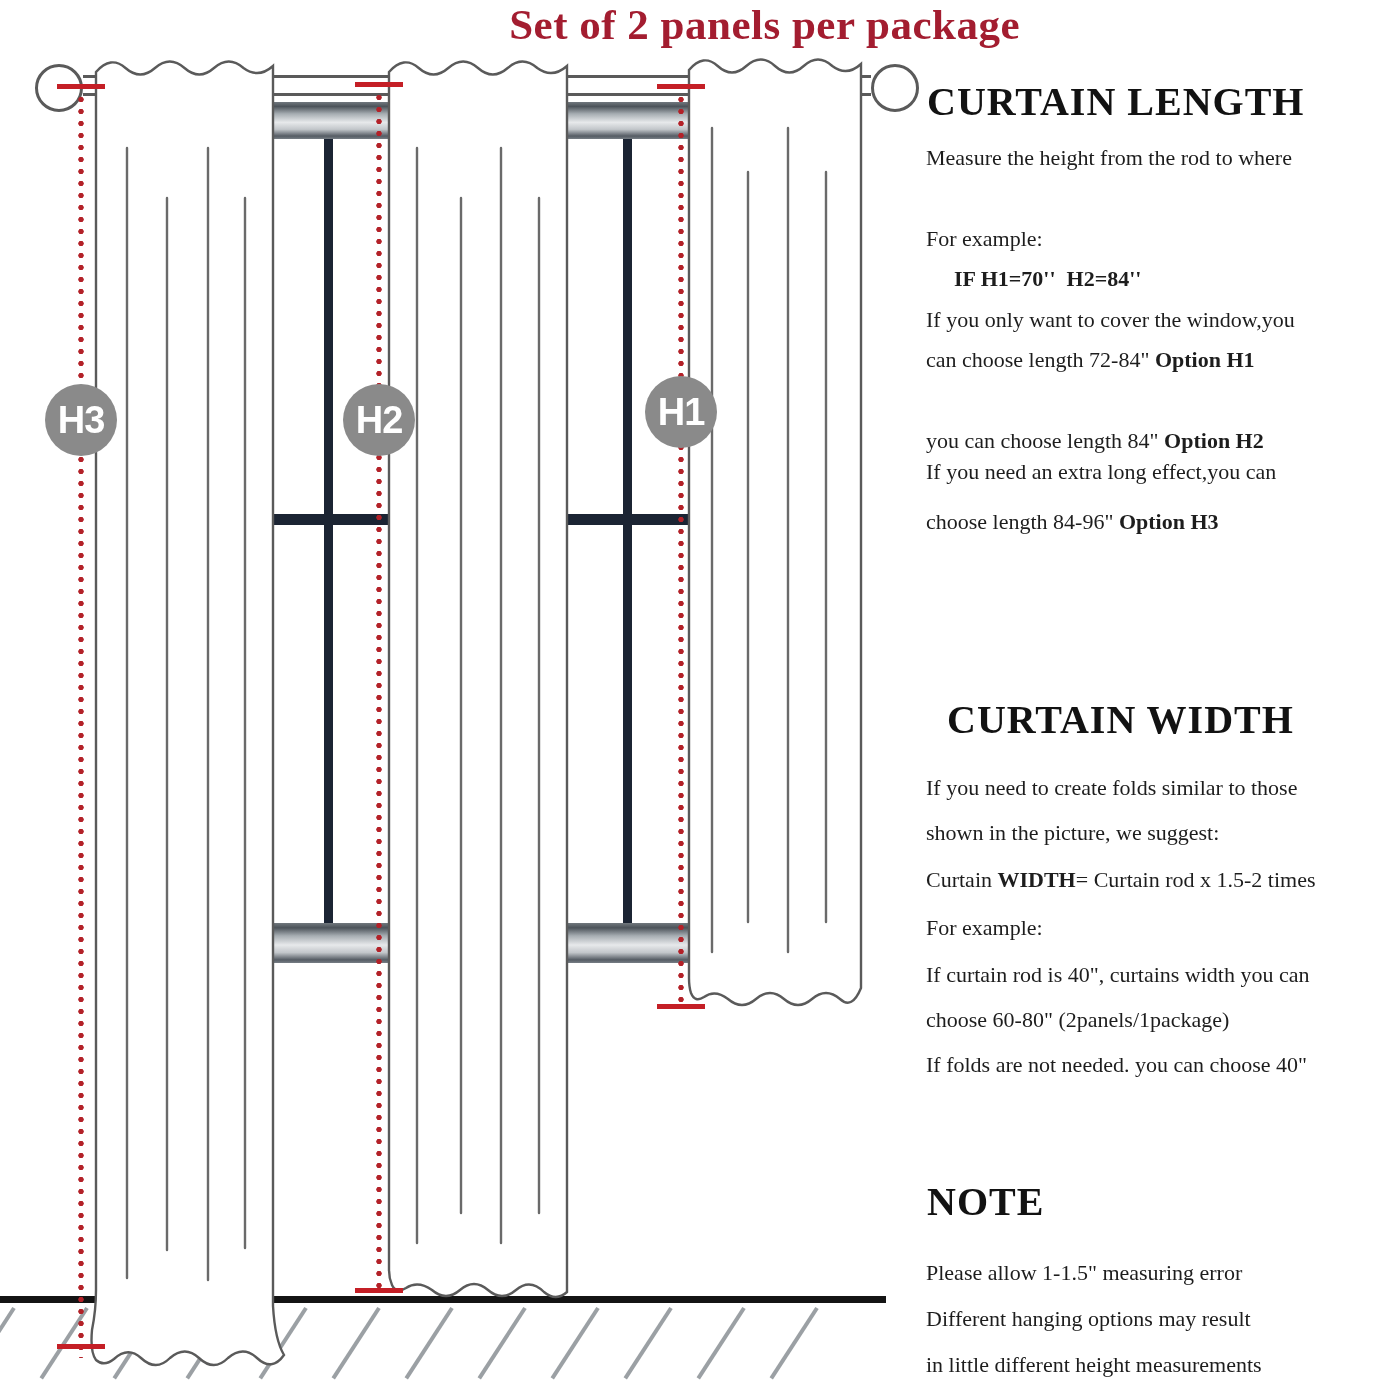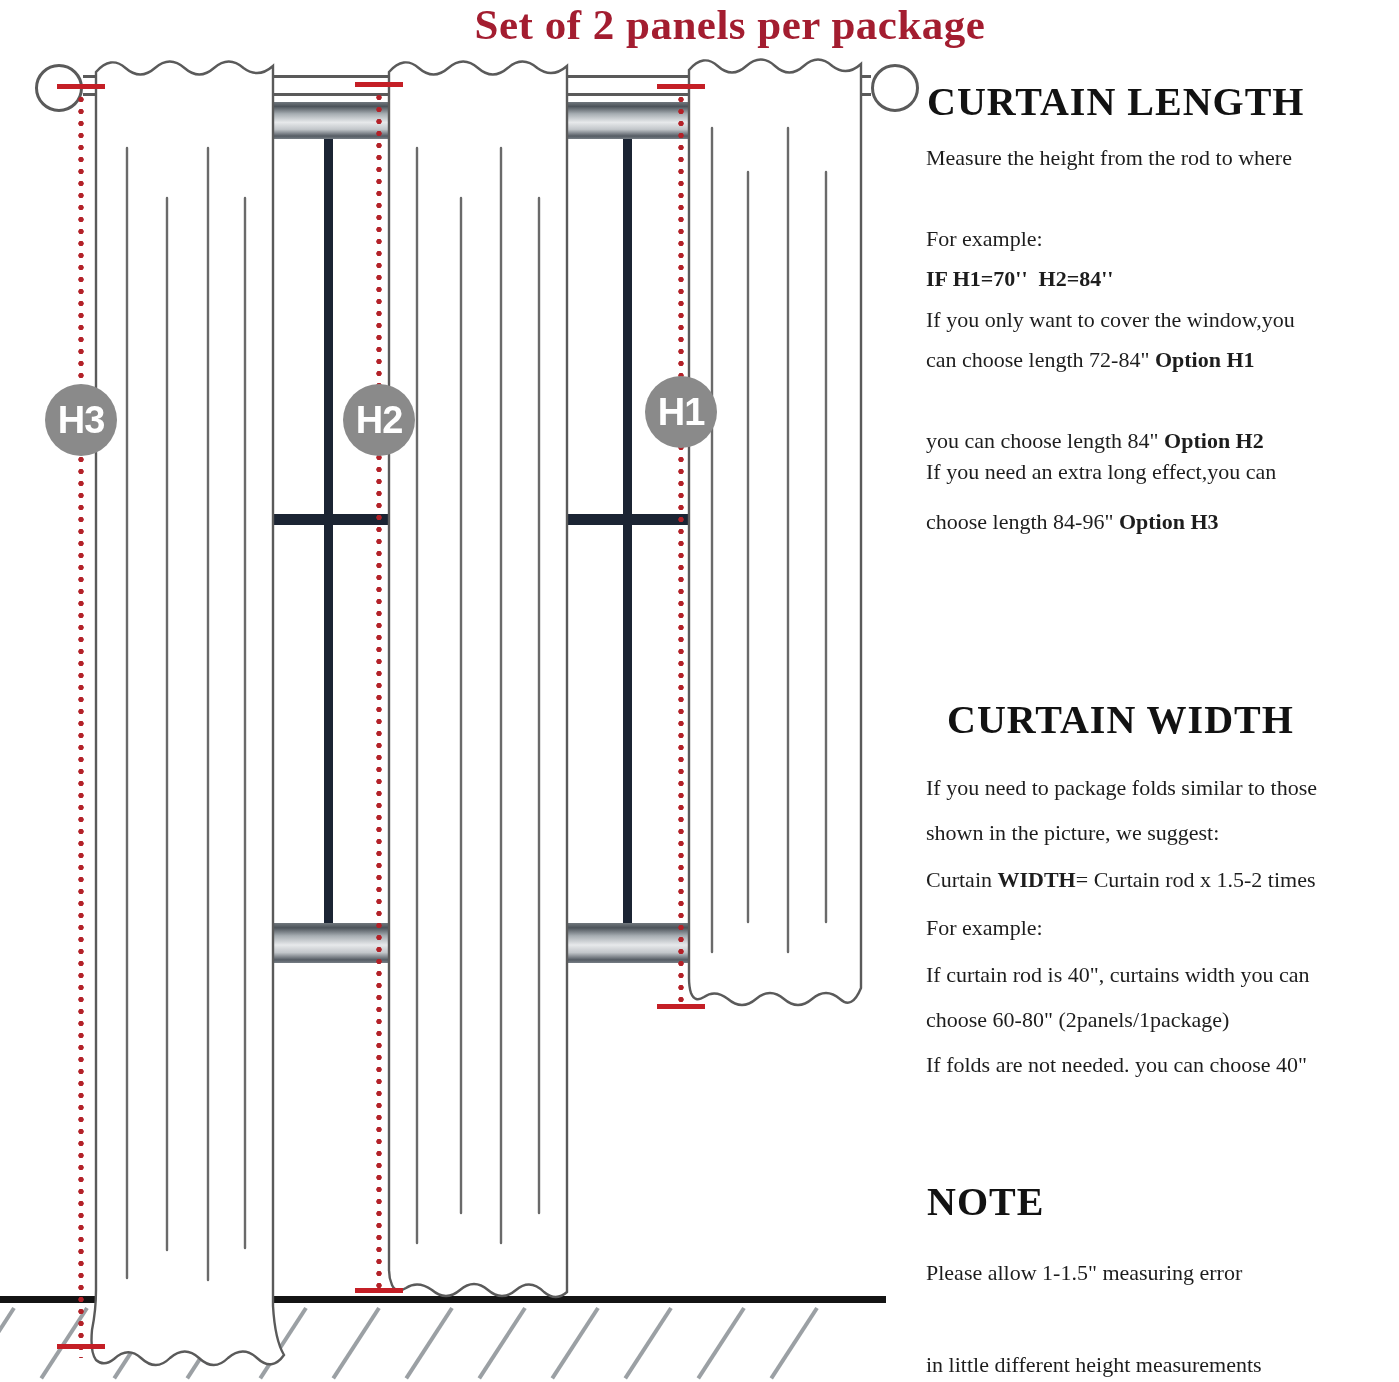--- a/index.html
+++ b/index.html
@@ -1,18 +1,18 @@
 <!DOCTYPE html>
 <html><head>
 <meta charset="utf-8">
 <style>
   html,body{margin:0;padding:0}
   body{width:1399px;height:1382px;background:#fff;overflow:hidden;font-family:"Liberation Serif",serif}
   #stage{position:relative;width:1399px;height:1382px;background:#fff}
-  .title{position:absolute;left:440px;top:0;width:580px;text-align:center;
+  .title{position:absolute;left:440px;top:0;width:580px;text-align:right;
          font-family:"Liberation Serif",serif;font-weight:bold;font-size:43px;color:#a31d30;letter-spacing:.5px;z-index:4}
   .heading{position:absolute;left:927px;font-family:"Liberation Serif",serif;font-weight:bold;font-size:40px;
            color:#121212;letter-spacing:1px;white-space:pre;z-index:4}
   .line{position:absolute;left:926px;font-family:"Liberation Serif",serif;font-size:22px;line-height:32px;
         color:#1d1d1d;white-space:pre;z-index:4}
   .line .b{font-weight:bold}
   .finial{position:absolute;width:48px;height:48px;border:3px solid #5a5a5a;border-radius:50%;
           background:#fff;box-sizing:border-box;z-index:0}
   .rodline{position:absolute;height:3px;background:#5a5a5a;z-index:0}
   .metal{position:absolute;z-index:0;
@@ -87,30 +87,31 @@
     <div class="dots" style="left: 376px; top: 94px; height: 1194px;"></div>
     <div class="tick" style="left: 355px; top: 1288px;"></div>
     <div class="badge" style="left: 343px; top: 384px;">H2</div>
     <div class="tick" style="left: 657px; top: 84px;"></div>
     <div class="dots" style="left: 678px; top: 96px; height: 908px;"></div>
     <div class="tick" style="left: 657px; top: 1004px;"></div>
     <div class="badge" style="left: 645px; top: 376px; text-align: right;">H1</div>
     <div class="heading" style="top: 78px;">CURTAIN LENGTH</div>
     <div class="line" style="top: 142px;"><span>Measure the height from the rod to where</span></div>
     <div class="line" style="top: 223px;"><span>For example:</span></div>
-    <div class="line" style="top: 263px;"><span class="b">IF H1=70''  H2=84''</span></div>
+    <div class="line" style="top: 263px; margin-left: 28px;"><span class="b">IF H1=70''  H2=84''</span></div>
     <div class="line" style="top: 304px;"><span>If you only want to cover the window,you</span></div>
     <div class="line" style="top: 344px;"><span>can choose length 72-84" </span><span class="b">Option H1</span></div>
     <div class="line" style="top: 425px;"><span>you can choose length 84" </span><span class="b">Option H2</span></div>
     <div class="line" style="top: 456px;"><span>If you need an extra long effect,you can</span></div>
     <div class="line" style="top: 506px;"><span>choose length 84-96" </span><span class="b">Option H3</span></div>
     <div class="heading" style="top: 696px; margin-left: 20px;">CURTAIN WIDTH</div>
-    <div class="line" style="top: 772px;"><span>If you need to package folds similar to those</span></div>
+    <div class="line" style="top: 772px;"><span>If you need to create folds similar to those</span></div>
     <div class="line" style="top: 817px;"><span>shown in the picture, we suggest:</span></div>
     <div class="line" style="top: 864px;"><span>Curtain </span><span class="b">WIDTH</span><span>= Curtain rod x 1.5-2 times</span></div>
     <div class="line" style="top: 912px;"><span>For example:</span></div>
     <div class="line" style="top: 959px;"><span>If curtain rod is 40", curtains width you can</span></div>
     <div class="line" style="top: 1004px;"><span>choose 60-80" (2panels/1package)</span></div>
     <div class="line" style="top: 1049px;"><span>If folds are not needed. you can choose 40"</span></div>
     <div class="heading" style="top: 1178px;">NOTE</div>
     <div class="line" style="top: 1257px;"><span>Please allow 1-1.5" measuring error</span></div>
+    <div class="line" style="top: 1303px;"><span>Different hanging options may result</span></div>
     <div class="line" style="top: 1349px;"><span>in little different height measurements</span></div>
   </div>
 
 </body></html>

